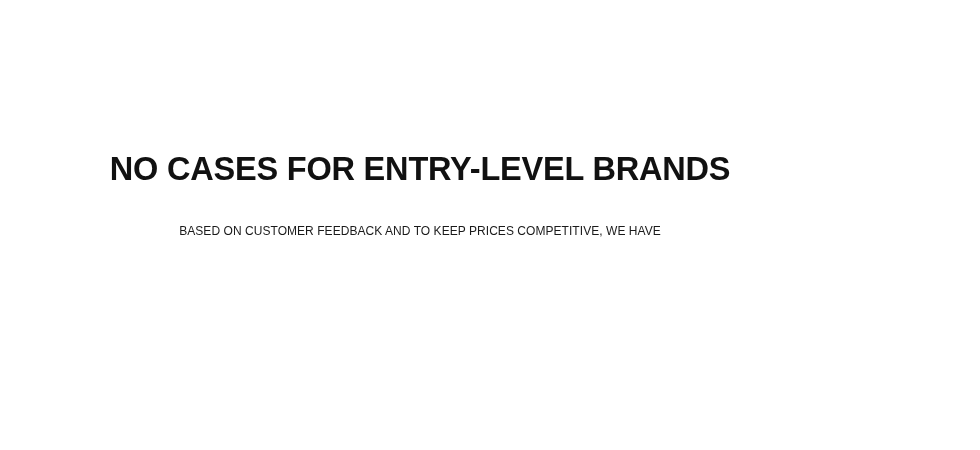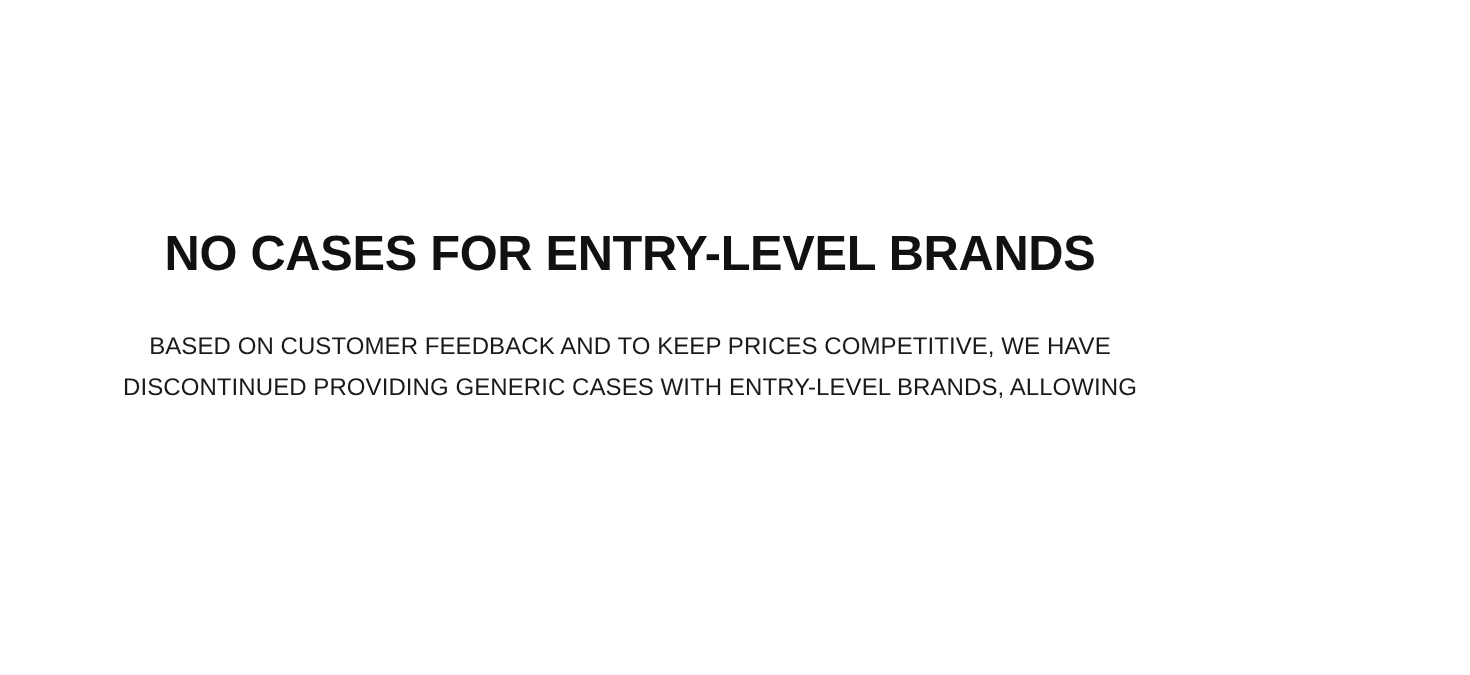--- a/index.html
+++ b/index.html
@@ -51,21 +51,21 @@
     transform-origin: center center;
     white-space: nowrap;
   }
 
   .banner-body {
     margin: 0;
     padding: 0;
     margin-top: 32px;
     width: 800px;
     font-family: "Liberation Sans", sans-serif;
-    font-size: 16px;
+    font-size: 12px;
     font-weight: 400;
     line-height: 27px;
     letter-spacing: 0.05px;
     color: #1a1a1a;
     text-align: center;
     text-transform: uppercase;
   }
 
   .banner-body .body-line {
     display: block;
@@ -75,17 +75,16 @@
 </head>
 <body>
 
 <div class="banner-section">
   <div class="banner-inner">
 
     <h2 class="banner-heading">NO CASES FOR ENTRY-LEVEL BRANDS</h2>
 
     <p class="banner-body">
       <span class="body-line">BASED ON CUSTOMER FEEDBACK AND TO KEEP PRICES COMPETITIVE, WE HAVE</span>
-      <span class="body-line">DISCONTINUED PROVIDING GENERIC CASES WITH ENTRY-LEVEL BRANDS, ALLOWING</span>
     </p>
 
   </div>
 </div>
 
 </body></html>

